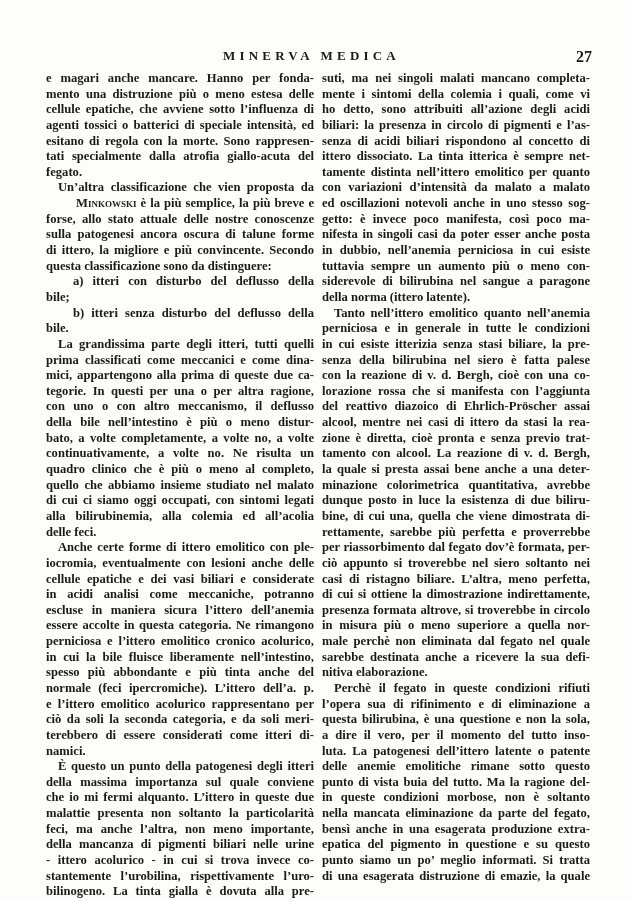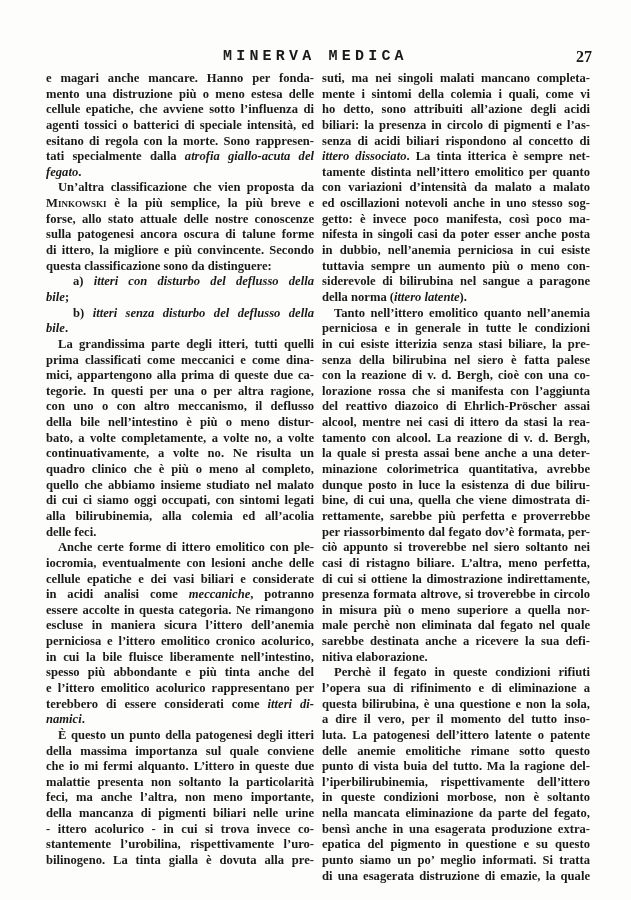--- a/index.html
+++ b/index.html
@@ -5,43 +5,43 @@
   html, body { margin: 0; padding: 0; }
   body {
     width: 631px; height: 900px; background: #fdfdfb; overflow: hidden;
     position: relative; color: #1a1a1a;
     font-family: "DejaVu Serif", "Liberation Serif", serif;
   }
   .header {
     position: absolute; top: 48px; left: 0; width: 631px; height: 18px;
   }
   .running-title {
-    position: absolute; left: 223px; top: 0; font-size: 15px;
-    letter-spacing: 4.2px; font-family: Liberation Mono, monospace; font-weight: bold;
+    position: absolute; left: 223px; top: 0; font-size: 13px;
+    letter-spacing: 4.2px; font-family: Liberation Serif, serif; font-weight: bold;
   }
   .page-number {
     position: absolute; left: 576px; top: 0; font-size: 16px;
     font-family: "Liberation Serif", serif; font-weight: bold;
   }
   .column {
     position: absolute; top: 71px;
     font-family: "Liberation Serif", serif; font-size: 12.6px; font-weight: bold;
     line-height: 15.65px;
   }
   .col-left { left: 46px; width: 268px; }
   .col-right { left: 322px; width: 268px; }
   .line {
     display: block; white-space: nowrap; height: 15.65px;
     text-align: justify; text-align-last: justify; overflow: visible;
   }
   .line.last { text-align-last: left; }
   .line.indent { padding-left: 12px; }
   .line.indent2 { padding-left: 27px; }
-  .it { font-style: italic; }
-  .sc { font-variant: small-caps; }
+  .it { }
+  .sc { font-variant: small-caps; margin-left: 30px; }
 </style>
 </head>
 <body>
 
 <div class="header">
   <span class="running-title">MINERVA MEDICA</span>
   <span class="page-number">27</span>
 </div>
 
 <div class="column col-left">
@@ -72,26 +72,28 @@
     <span class="line"><span>continuativamente, a volte no. Ne risulta un</span></span>
     <span class="line"><span>quadro clinico che è più o meno al completo,</span></span>
     <span class="line"><span>quello che abbiamo insieme studiato nel malato</span></span>
     <span class="line"><span>di cui ci siamo oggi occupati, con sintomi legati</span></span>
     <span class="line"><span>alla bilirubinemia, alla colemia ed all’acolia</span></span>
     <span class="line last"><span>delle feci.</span></span>
     <span class="line indent"><span>Anche certe forme di ittero emolitico con ple-</span></span>
     <span class="line"><span>iocromia, eventualmente con lesioni anche delle</span></span>
     <span class="line"><span>cellule epatiche e dei vasi biliari e considerate</span></span>
     <span class="line"><span>in acidi analisi come </span><span class="it">meccaniche</span><span>, potranno</span></span>
+    <span class="line"><span>escluse in maniera sicura l’ittero dell’anemia</span></span>
     <span class="line"><span>essere accolte in questa categoria. Ne rimangono</span></span>
-    <span class="line"><span>escluse in maniera sicura l’ittero dell’anemia</span></span>
     <span class="line"><span>perniciosa e l’ittero emolitico cronico acolurico,</span></span>
     <span class="line"><span>in cui la bile fluisce liberamente nell’intestino,</span></span>
     <span class="line"><span>spesso più abbondante e più tinta anche del</span></span>
+    <span class="line"><span>normale (feci ipercromiche). L’ittero dell’a. p.</span></span>
     <span class="line"><span>e l’ittero emolitico acolurico rappresentano per</span></span>
+    <span class="line"><span>ciò da soli la seconda categoria, e da soli meri-</span></span>
     <span class="line"><span>terebbero di essere considerati come </span><span class="it">itteri di-</span></span>
     <span class="line last"><span class="it">namici</span><span>.</span></span>
     <span class="line indent"><span>È questo un punto della patogenesi degli itteri</span></span>
     <span class="line"><span>della massima importanza sul quale conviene</span></span>
     <span class="line"><span>che io mi fermi alquanto. L’ittero in queste due</span></span>
     <span class="line"><span>malattie presenta non soltanto la particolarità</span></span>
     <span class="line"><span>feci, ma anche l’altra, non meno importante,</span></span>
     <span class="line"><span>della mancanza di pigmenti biliari nelle urine</span></span>
     <span class="line"><span>- ittero acolurico - in cui si trova invece co-</span></span>
     <span class="line"><span>stantemente l’urobilina, rispettivamente l’uro-</span></span>
@@ -114,20 +116,21 @@
     <span class="line"><span>siderevole di bilirubina nel sangue a paragone</span></span>
     <span class="line last"><span>della norma (</span><span class="it">ittero latente</span><span>).</span></span>
     <span class="line indent"><span>Tanto nell’ittero emolitico quanto nell’anemia</span></span>
     <span class="line"><span>perniciosa e in generale in tutte le condizioni</span></span>
     <span class="line"><span>in cui esiste itterizia senza stasi biliare, la pre-</span></span>
     <span class="line"><span>senza della bilirubina nel siero è fatta palese</span></span>
     <span class="line"><span>con la reazione di v. d. Bergh, cioè con una co-</span></span>
     <span class="line"><span>lorazione rossa che si manifesta con l’aggiunta</span></span>
     <span class="line"><span>del reattivo diazoico di Ehrlich-Pröscher assai</span></span>
     <span class="line"><span>alcool, mentre nei casi di ittero da stasi la rea-</span></span>
+    <span class="line"><span>zione è </span><span class="it">diretta</span><span>, cioè pronta e senza previo trat-</span></span>
     <span class="line"><span>tamento con alcool. La reazione di v. d. Bergh,</span></span>
     <span class="line"><span>la quale si presta assai bene anche a una deter-</span></span>
     <span class="line"><span>minazione colorimetrica quantitativa, avrebbe</span></span>
     <span class="line"><span>dunque posto in luce la esistenza di due biliru-</span></span>
     <span class="line"><span>bine, di cui una, quella che viene dimostrata di-</span></span>
     <span class="line"><span>rettamente, sarebbe più perfetta e proverrebbe</span></span>
     <span class="line"><span>per riassorbimento dal fegato dov’è formata, per-</span></span>
     <span class="line"><span>ciò appunto si troverebbe nel siero soltanto nei</span></span>
     <span class="line"><span>casi di ristagno biliare. L’altra, meno perfetta,</span></span>
     <span class="line"><span>di cui si ottiene la dimostrazione indirettamente,</span></span>
@@ -136,20 +139,19 @@
     <span class="line"><span>male perchè non eliminata dal fegato nel quale</span></span>
     <span class="line"><span>sarebbe destinata anche a ricevere la sua defi-</span></span>
     <span class="line last"><span>nitiva elaborazione.</span></span>
     <span class="line indent"><span>Perchè il fegato in queste condizioni rifiuti</span></span>
     <span class="line"><span>l’opera sua di rifinimento e di eliminazione a</span></span>
     <span class="line"><span>questa bilirubina, è una questione e non la sola,</span></span>
     <span class="line"><span>a dire il vero, per il momento del tutto inso-</span></span>
     <span class="line"><span>luta. La patogenesi dell’ittero latente o patente</span></span>
     <span class="line"><span>delle anemie emolitiche rimane sotto questo</span></span>
     <span class="line"><span>punto di vista buia del tutto. Ma la ragione del-</span></span>
-    <span class="line"><span>l’iperbilirubinemia, rispettivamente dell’ittero</span></span>
     <span class="line"><span>in queste condizioni morbose, non è soltanto</span></span>
     <span class="line"><span>nella mancata eliminazione da parte del fegato,</span></span>
     <span class="line"><span>bensì anche in una esagerata produzione extra-</span></span>
     <span class="line"><span>epatica del pigmento in questione e su questo</span></span>
     <span class="line"><span>punto siamo un po’ meglio informati. Si tratta</span></span>
     <span class="line"><span>di una esagerata distruzione di emazie, la quale</span></span>
   </div>
 
 </body></html>

